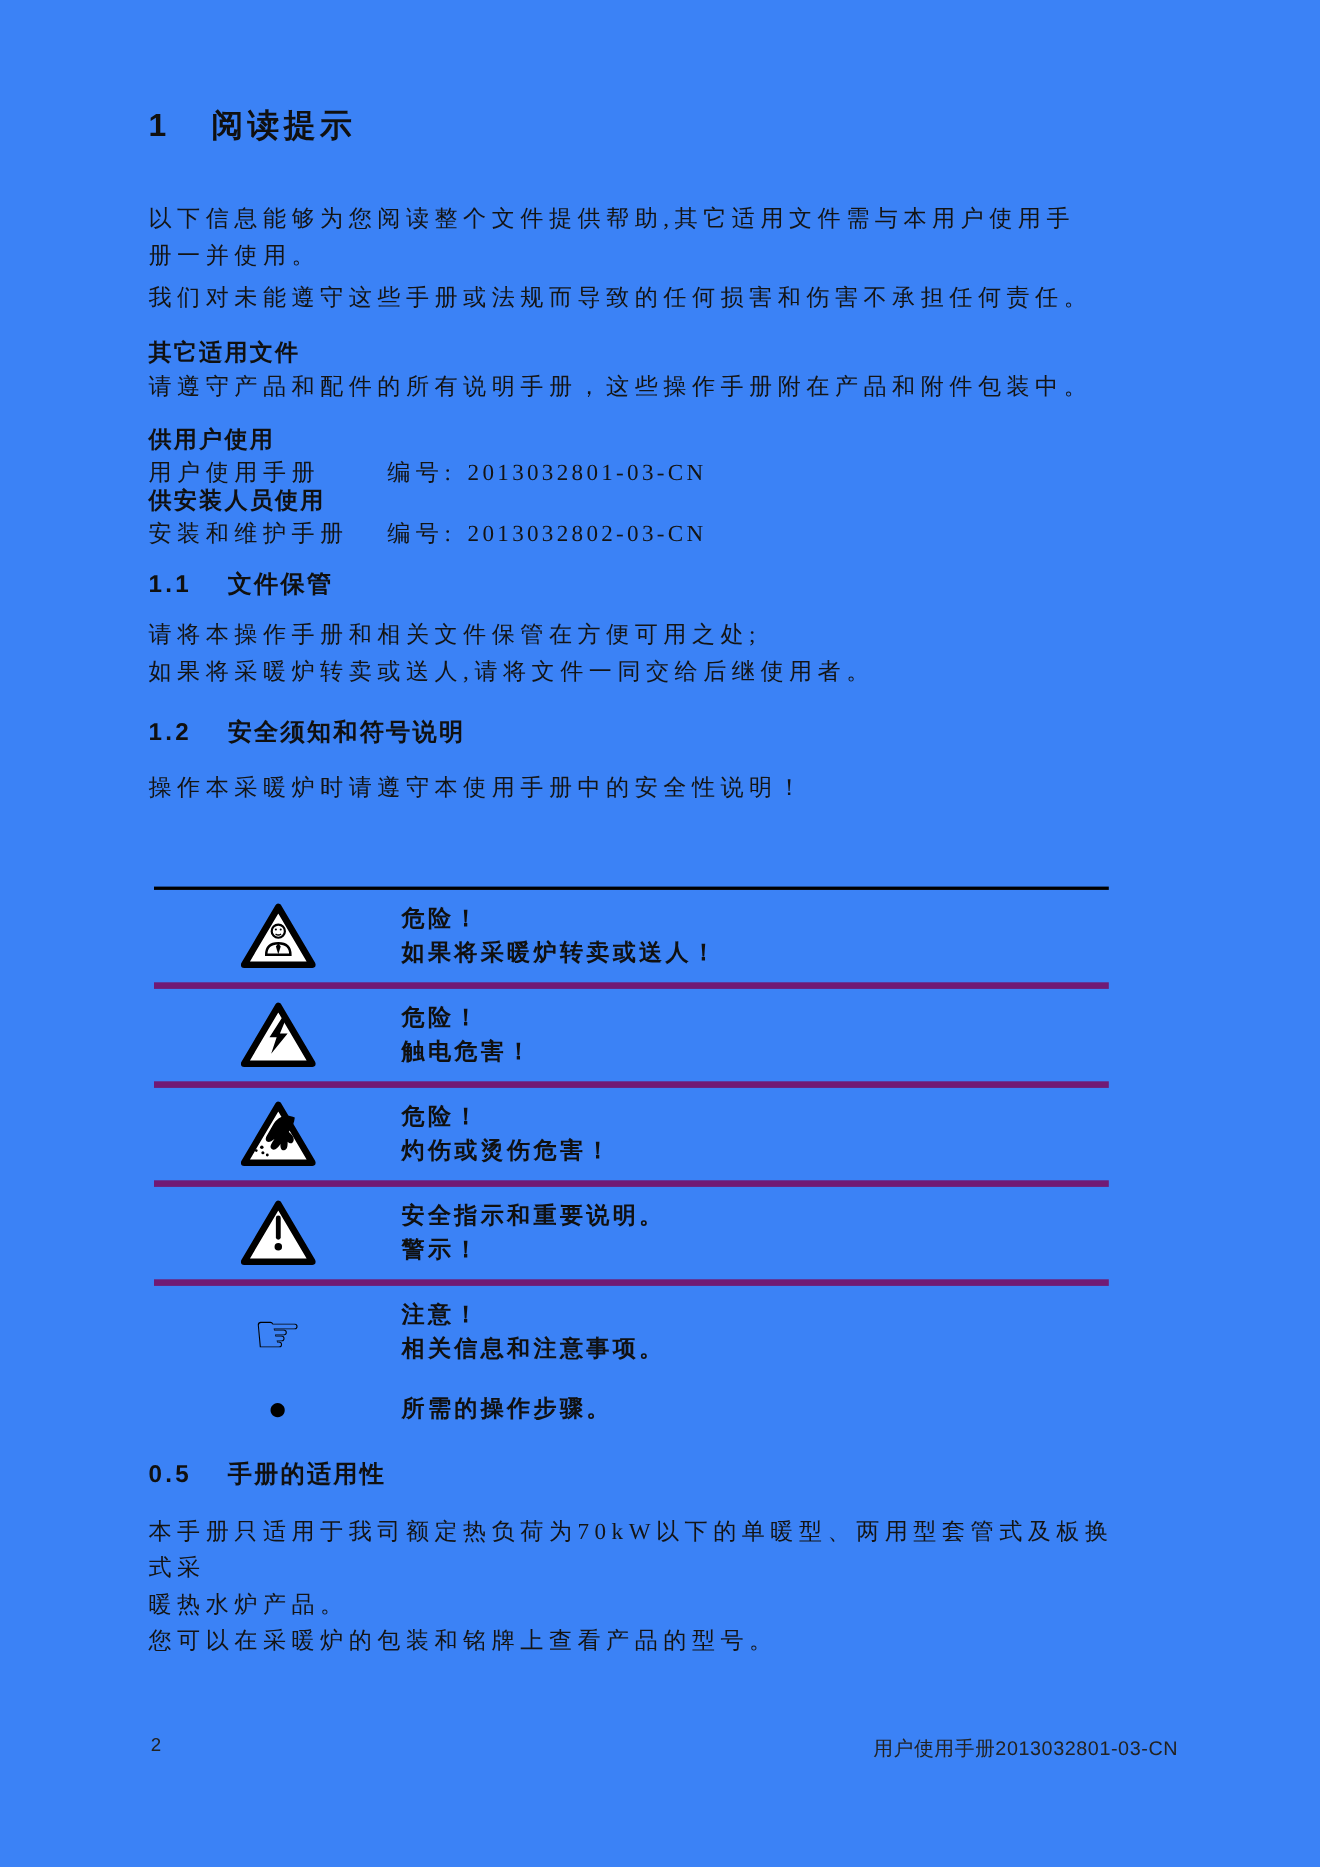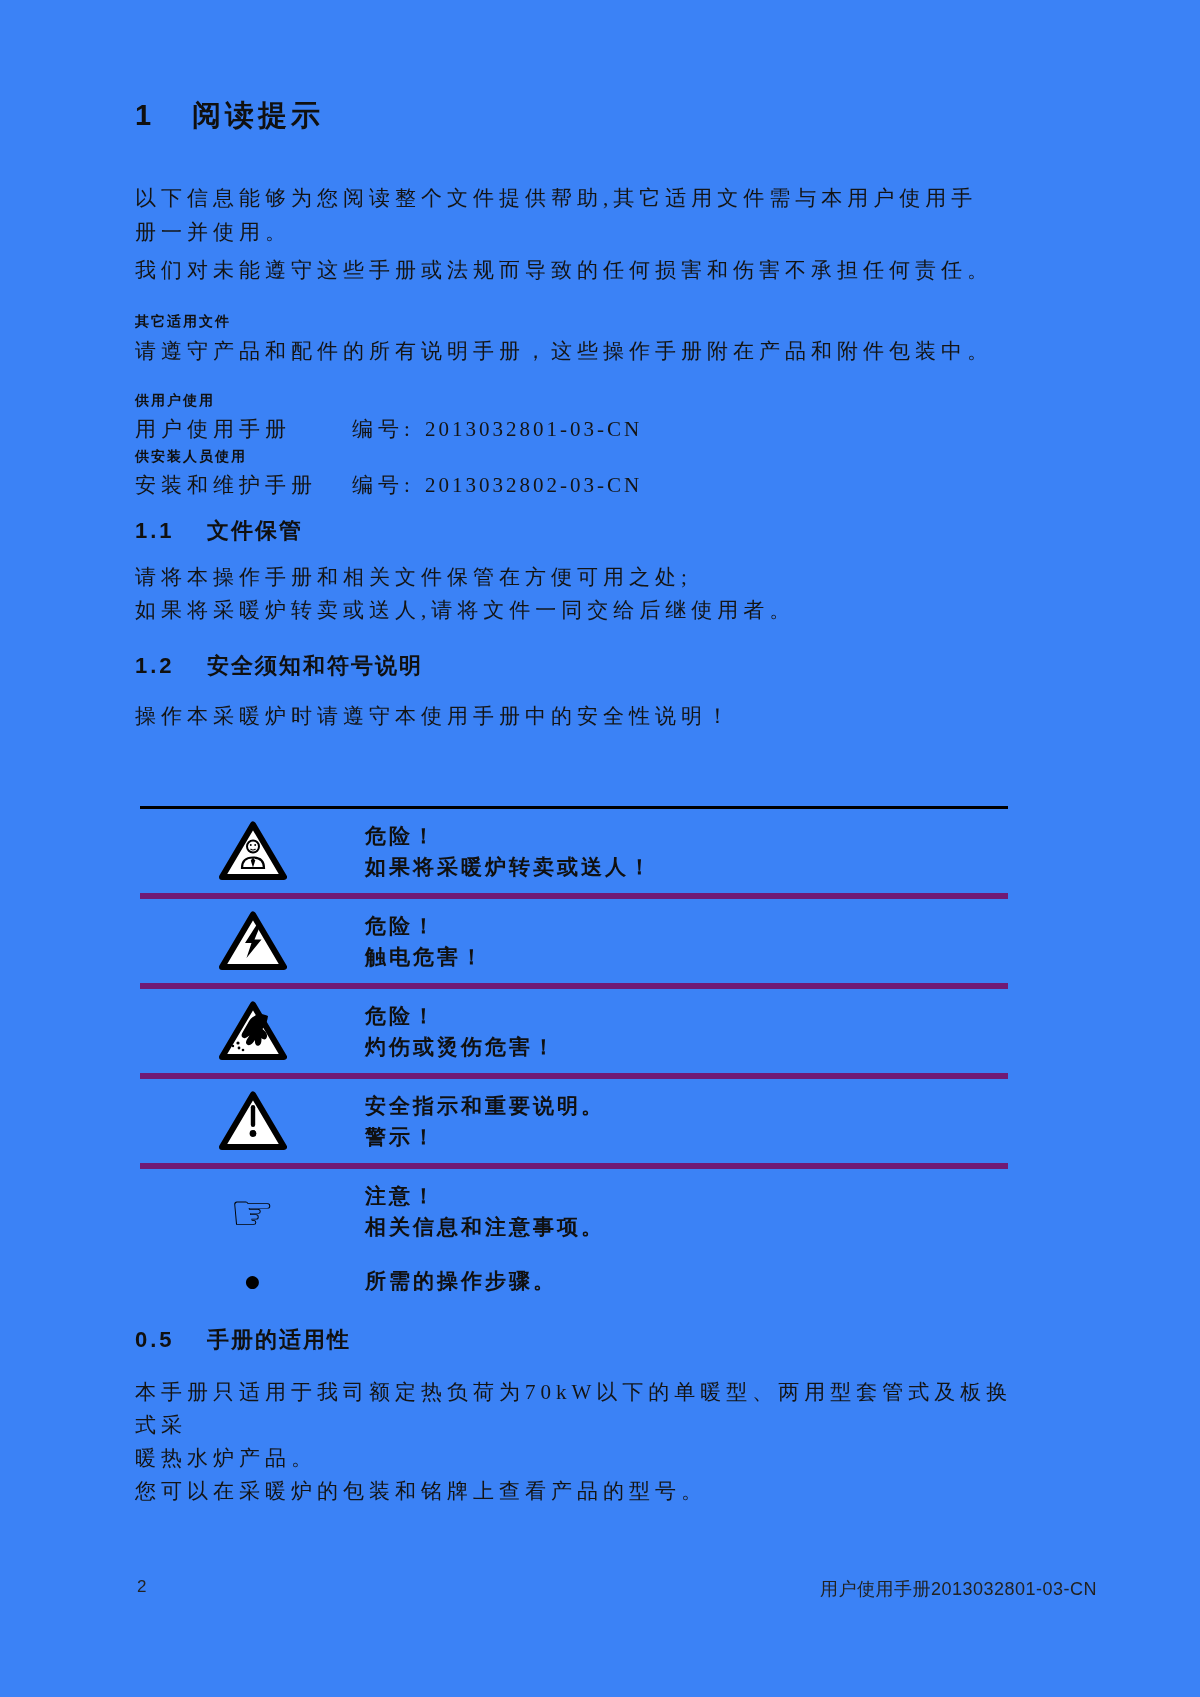--- a/index.html
+++ b/index.html
@@ -17,21 +17,21 @@
   .h-chapter {
     font-family:"Liberation Sans", sans-serif; font-weight:bold;
     font-size:29px; letter-spacing:4px; line-height:34px; color:#101010;
   }
   .h-section {
     font-family:"Liberation Sans", sans-serif; font-weight:bold;
     font-size:22px; letter-spacing:2px; line-height:32px; color:#101010;
   }
   .h-sub {
     font-family:"Liberation Sans", sans-serif; font-weight:bold;
-    font-size:14px; letter-spacing:2px; line-height:30px; color:#101010;
+    font-size:21px; letter-spacing:2px; line-height:30px; color:#101010;
   }
   .num-chapter { display:inline-block; width:57px; }
   .num-section { display:inline-block; width:72px; letter-spacing:3px; }
   .doc-row { display:flex; }
   .doc-row .label { display:inline-block; width:217px; }
   .num-str { letter-spacing:3px; }
 
   
   .sym-table { position:absolute; left:140px; top:806px; width:868px; border-top:3px solid #000; }
   .sym-row { display:flex; border-bottom:6px solid #701a75; }
@@ -178,15 +178,15 @@
   </div>
 
   <div class="abs h-section" style="left:135px; top:1324px;">
     <span class="num-section">0.5</span><span>手册的适用性</span>
   </div>
   <div class="abs body-text pre" style="left:135px; top:1376px; width:900px; line-height:33px;">本手册只适用于我司额定热负荷为70kW以下的单暖型、两用型套管式及板换式采
 暖热水炉产品。
 您可以在采暖炉的包装和铭牌上查看产品的型号。</div>
 
   <div class="abs footer-page" style="left:137px; top:1577px;">2</div>
-  <div class="abs footer-ref" style="right:103px; top:1577px;">用户使用手册2013032801-03-CN</div>
+  <div class="abs footer-ref" style="right:129px; top:1577px;">用户使用手册2013032801-03-CN</div>
 
 </div>
 
 </body></html>

